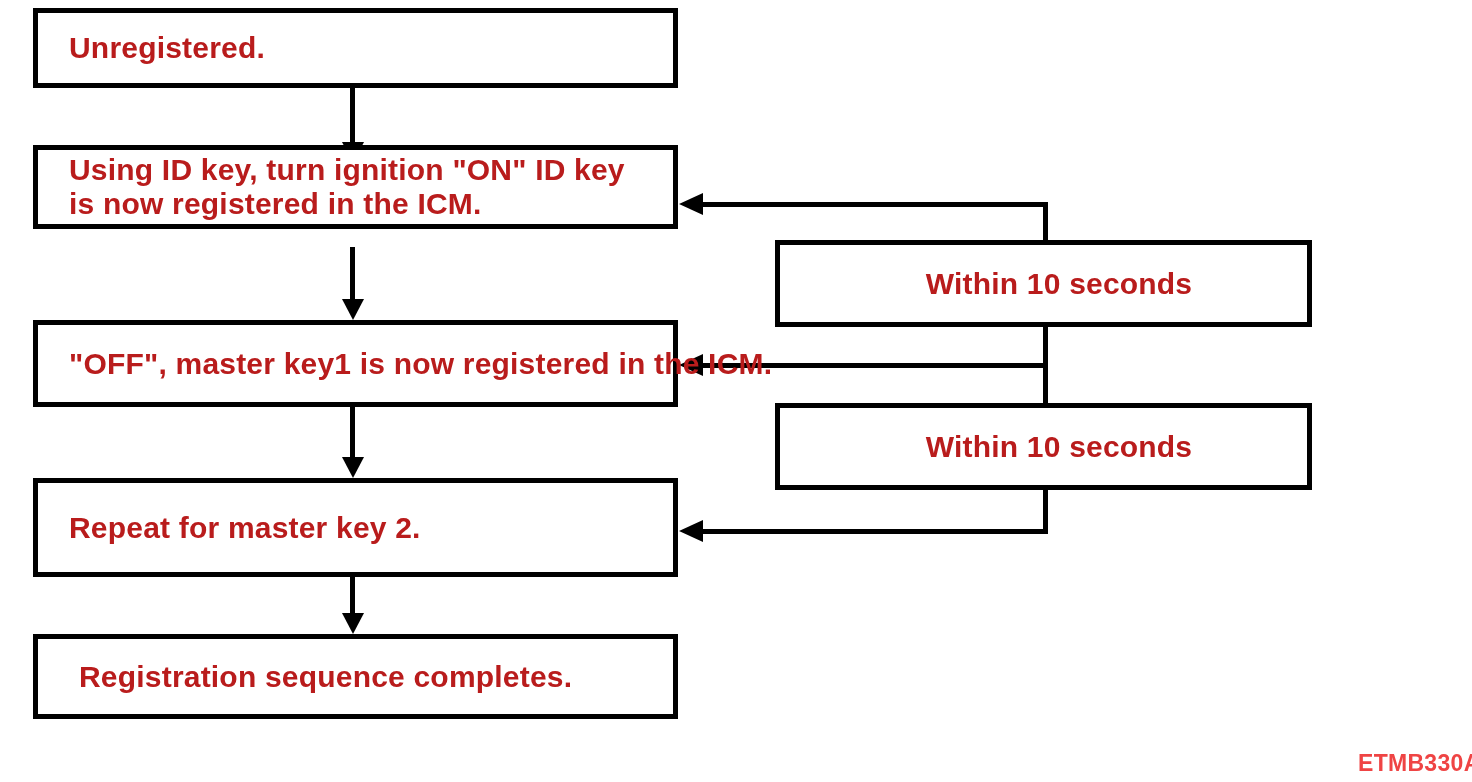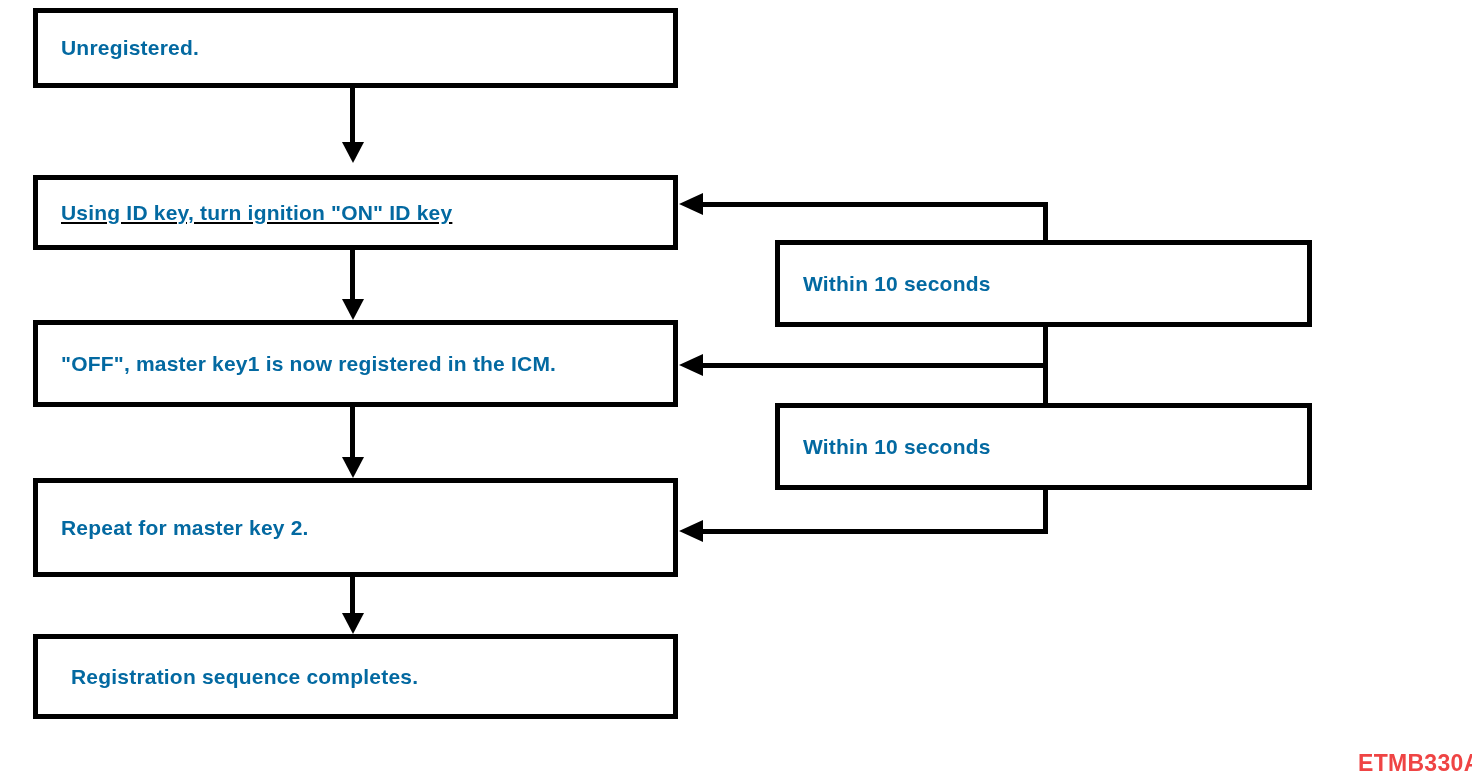--- a/index.html
+++ b/index.html
@@ -20,36 +20,37 @@
     box-sizing: border-box;
     border: 5px solid #000000;
     background: #ffffff;
     display: flex;
     flex-direction: column;
     justify-content: center;
     padding-left: 23px;
     z-index: 2;
   }
   .box .txt {
-    font-size: 21px;
+    font-size: 30px;
     font-weight: bold;
     line-height: 34px;
-    color: #0369a1;
+    color: #b91c1c;
     letter-spacing: 0.2px;
     white-space: nowrap;
+    margin-left: 8px;
   }
   
   .step { left: 33px; width: 645px; }
   .step-1 { top: 8px;   height: 80px; }
-  .step-2 { top: 175px; height: 75px; text-decoration: underline; }
+  .step-2 { top: 145px; height: 84px; }
   .step-3 { top: 320px; height: 87px; }
   .step-4 { top: 478px; height: 99px; }
   .step-5 { top: 634px; height: 85px; padding-left: 33px; }
   
-  .timer { left: 775px; width: 537px; height: 87px; }
+  .timer { left: 775px; width: 537px; height: 87px; align-items: center; }
   .timer-1 { top: 240px; }
   .timer-2 { top: 403px; }
   
   .line {
     position: absolute;
     background: #000000;
     z-index: 1;
   }
   .v-shaft { width: 5px; }
   .h-shaft { height: 5px; }
@@ -132,20 +133,21 @@
 
   <div class="line v-shaft dshaft dshaft-4"></div>
   <div class="dhead dhead-4"></div>
 
   <div class="box step step-1">
     <div class="txt">Unregistered.</div>
   </div>
 
   <div class="box step step-2">
     <div class="txt">Using ID key, turn ignition "ON" ID key</div>
+    <div class="txt">is now registered in the ICM.</div>
   </div>
 
   <div class="box step step-3">
     <div class="txt">"OFF", master key1 is now registered in the ICM.</div>
   </div>
 
   <div class="box step step-4">
     <div class="txt">Repeat for master key 2.</div>
   </div>
 

